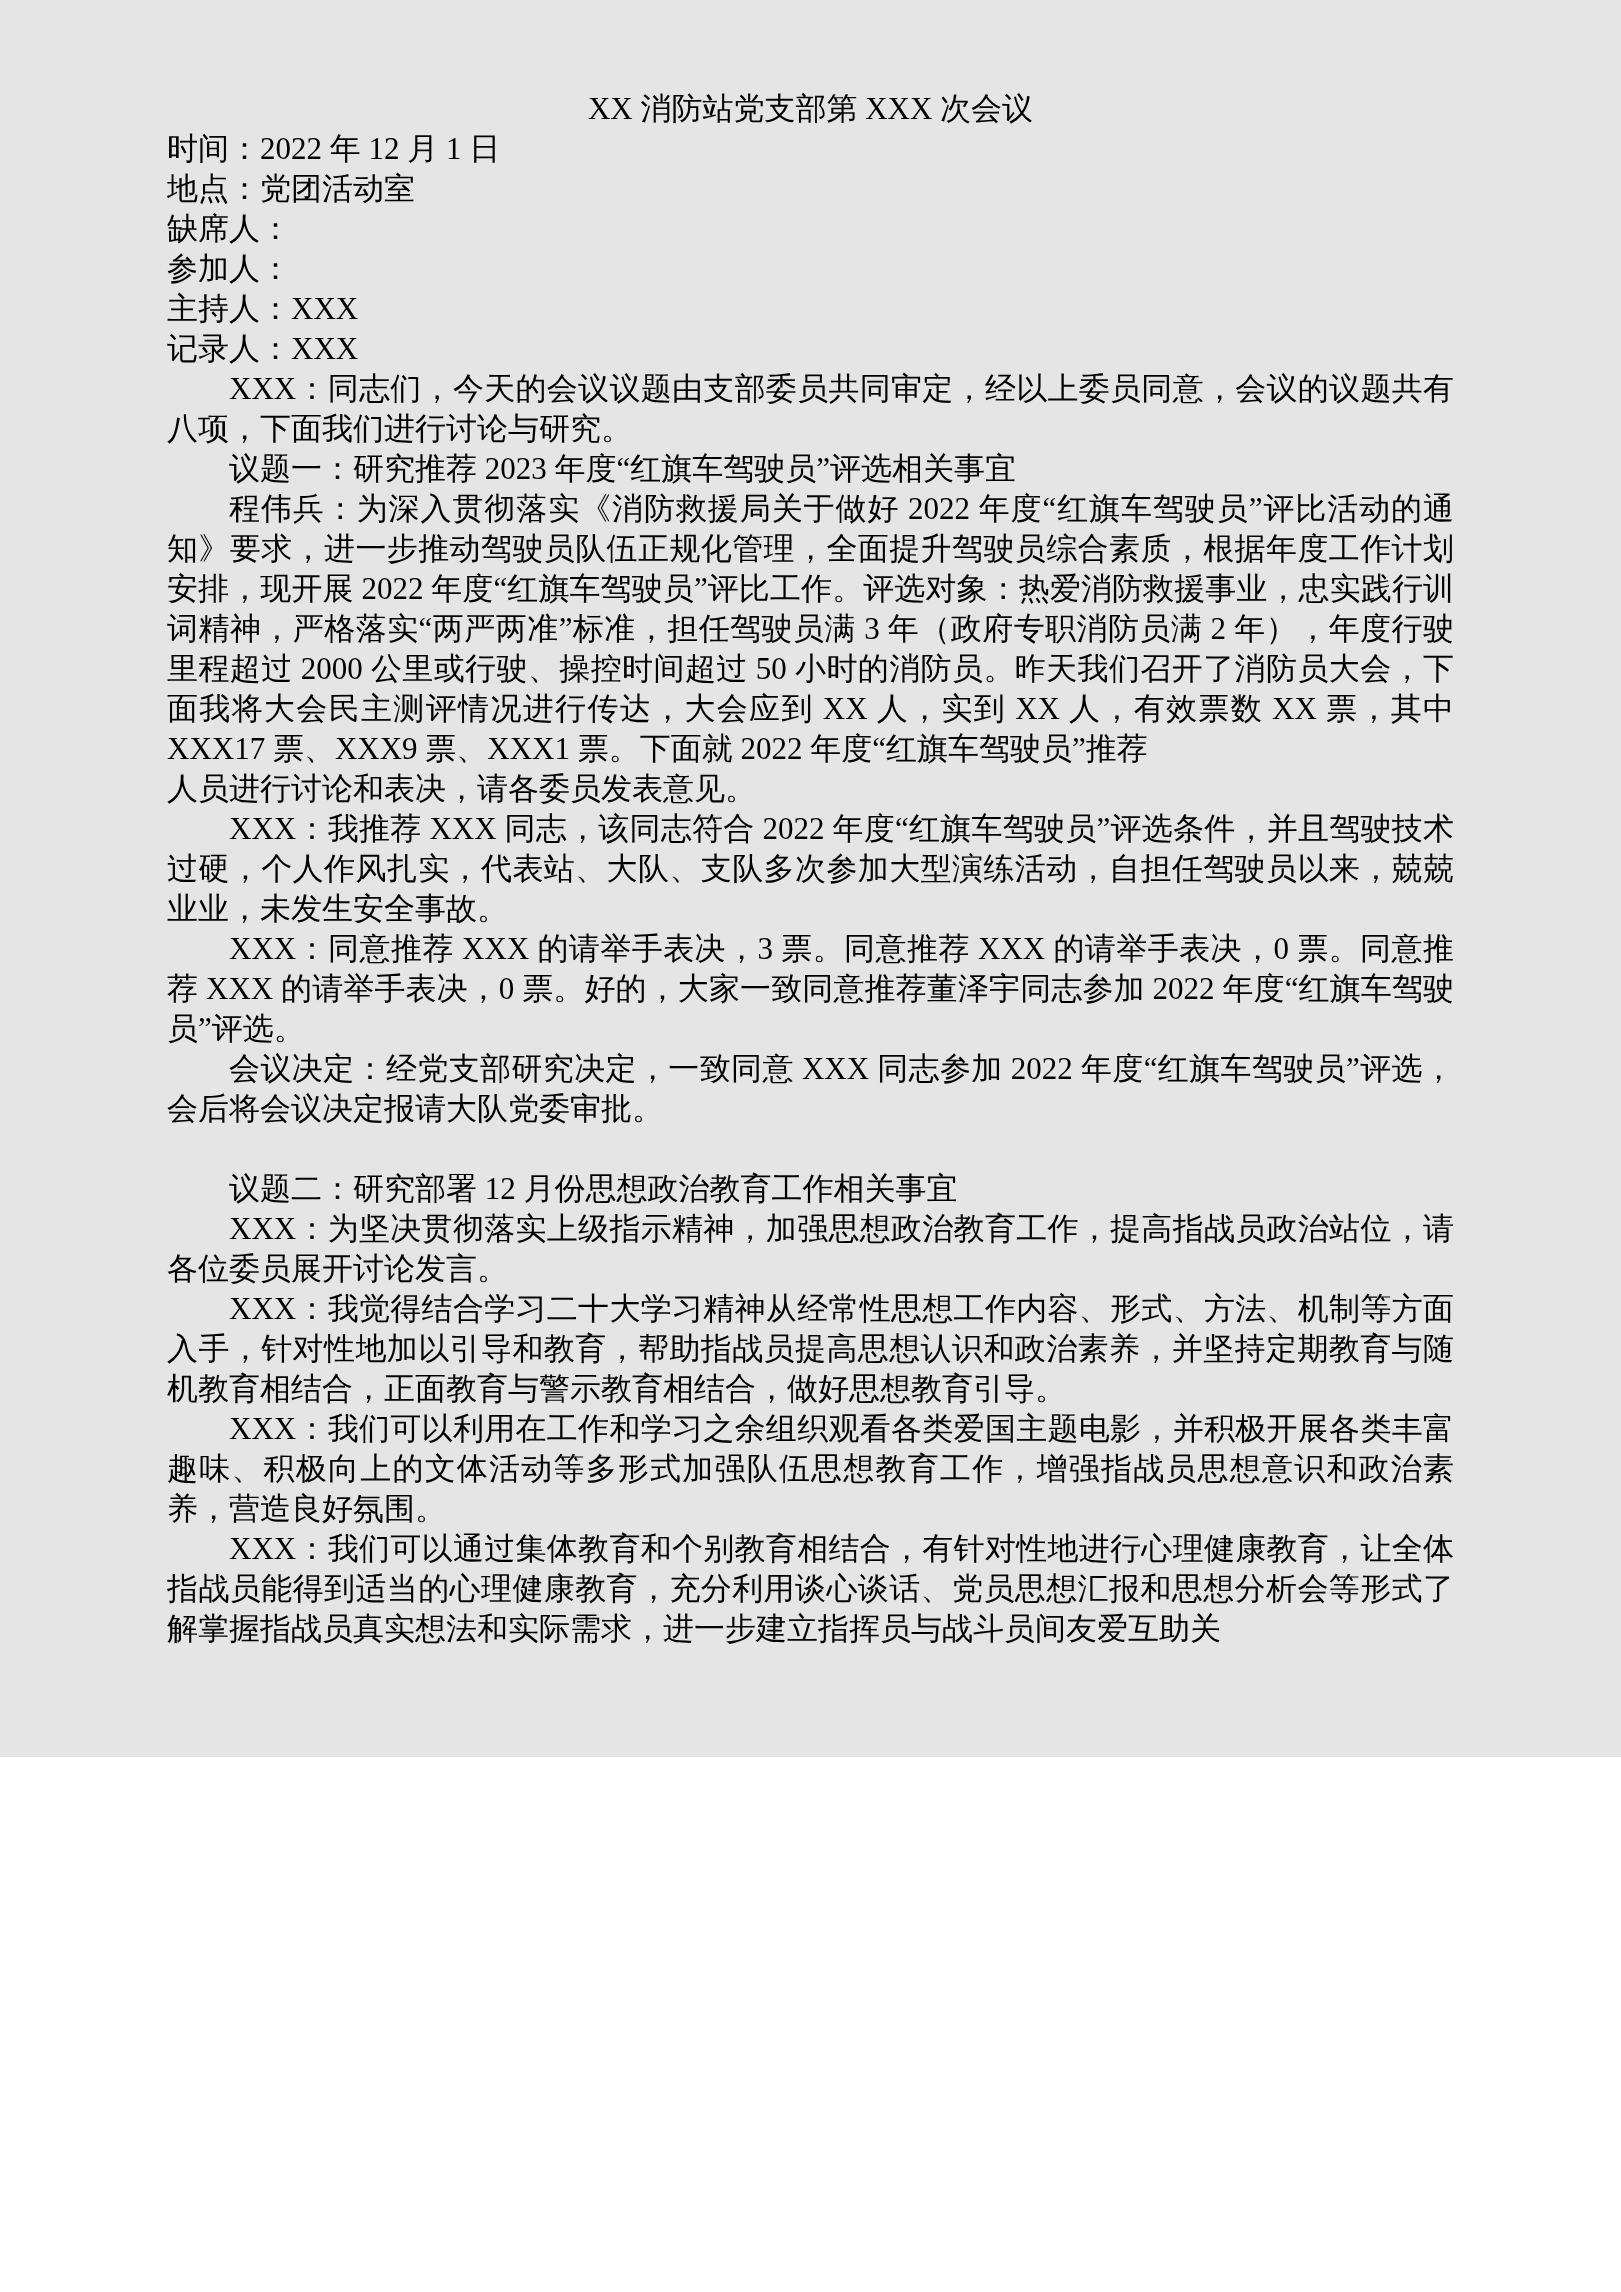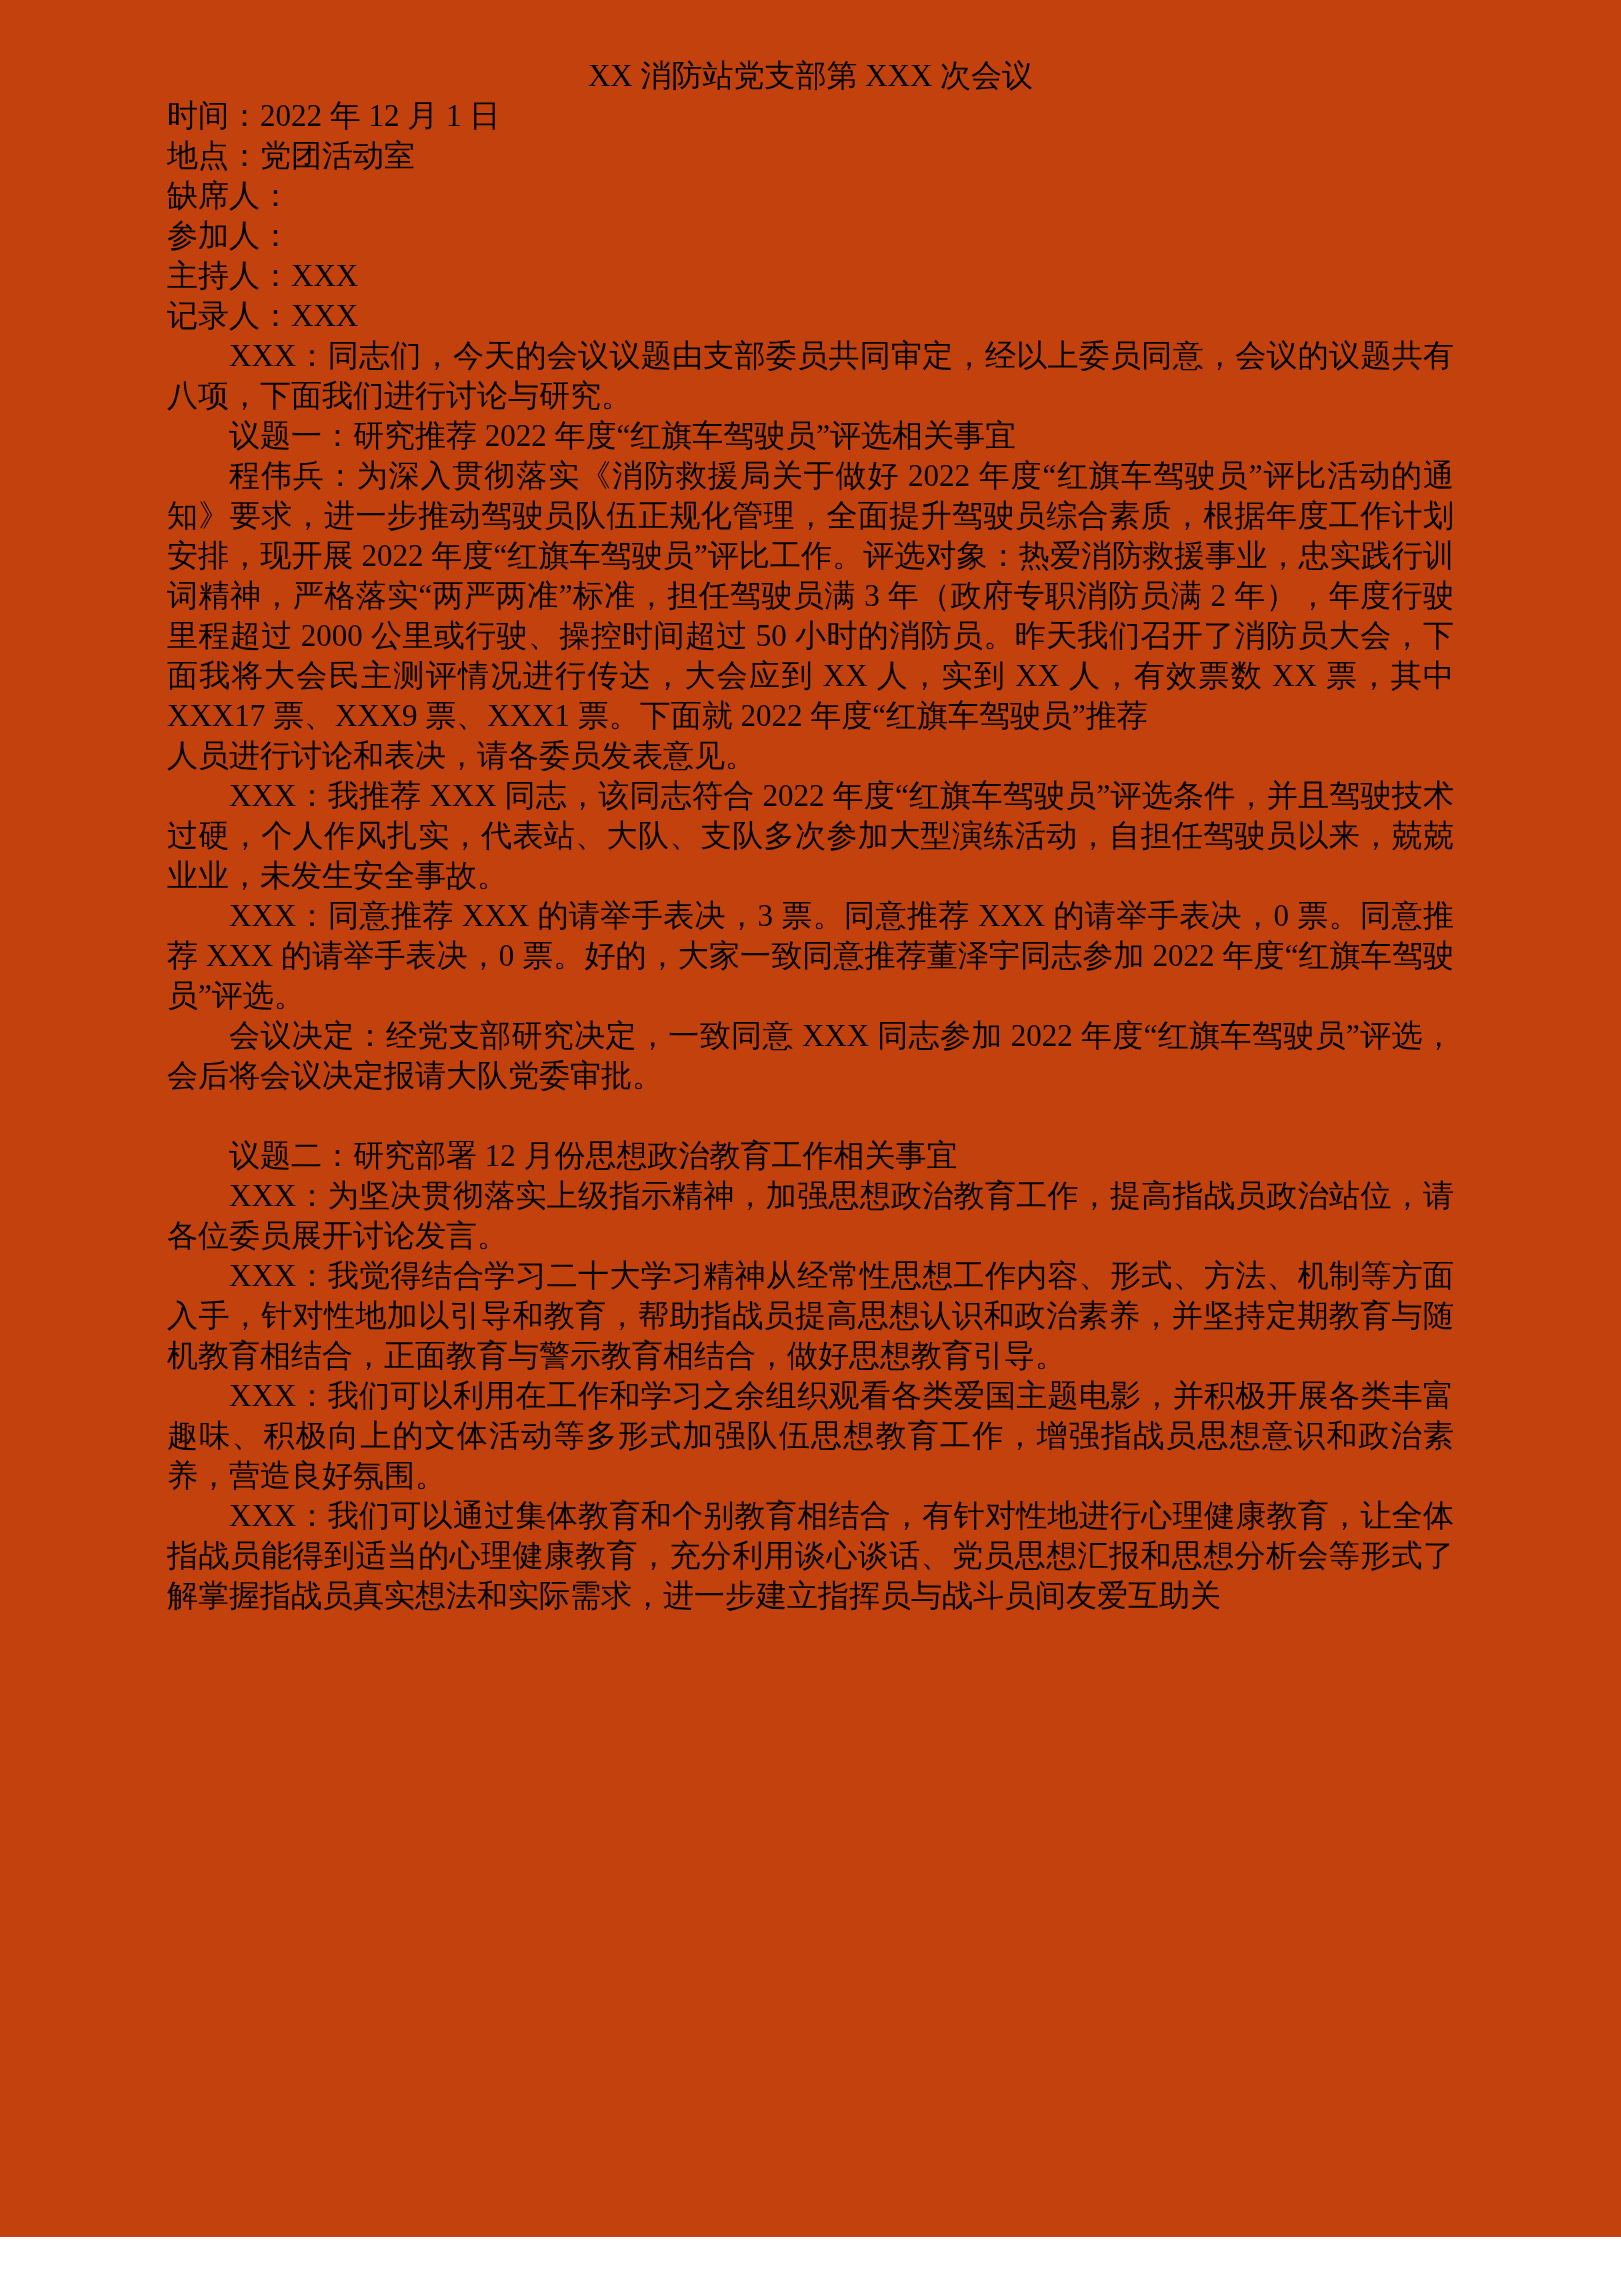--- a/index.html
+++ b/index.html
@@ -3,25 +3,25 @@
 <meta charset="utf-8">
 <style>
   html, body {
     margin: 0;
     padding: 0;
     background: #ffffff;
   }
   .page {
     position: relative;
     width: 1621px;
-    height: 2237px;
+    height: 1757px;
     margin: 0 auto;
-    background: #c2410c;
+    background: #e5e5e5;
     box-sizing: border-box;
-    padding: 56px 167px 0 167px;
+    padding: 89px 167px 0 167px;
     font-family: "Liberation Serif", "DejaVu Serif", serif;
     font-size: 31px;
     line-height: 40px;
     color: #000000;
     overflow: hidden;
   }
   .doc-title {
     margin: 0;
     font-size: 31px;
     font-weight: normal;
@@ -45,21 +45,21 @@
 <div class="page">
   <h1 class="doc-title">XX 消防站党支部第 XXX 次会议</h1>
   <div id="doc-body">
       <p class="para">时间：2022 年 12 月 1 日</p>
       <p class="para">地点：党团活动室</p>
       <p class="para">缺席人：</p>
       <p class="para">参加人：</p>
       <p class="para">主持人：XXX</p>
       <p class="para">记录人：XXX</p>
       <p class="para indent">XXX：同志们，今天的会议议题由支部委员共同审定，经以上委员同意，会议的议题共有八项，下面我们进行讨论与研究。</p>
-      <p class="para indent">议题一：研究推荐 2022 年度“红旗车驾驶员”评选相关事宜</p>
+      <p class="para indent">议题一：研究推荐 2023 年度“红旗车驾驶员”评选相关事宜</p>
       <p class="para indent">程伟兵：为深入贯彻落实《消防救援局关于做好 2022 年度“红旗车驾驶员”评比活动的通知》要求，进一步推动驾驶员队伍正规化管理，全面提升驾驶员综合素质，根据年度工作计划安排，现开展 2022 年度“红旗车驾驶员”评比工作。评选对象：热爱消防救援事业，忠实践行训词精神，严格落实“两严两准”标准，担任驾驶员满 3 年（政府专职消防员满 2 年），年度行驶里程超过 2000 公里或行驶、操控时间超过 50 小时的消防员。昨天我们召开了消防员大会，下面我将大会民主测评情况进行传达，大会应到 XX 人，实到 XX 人，有效票数 XX 票，其中 XXX17 票、XXX9 票、XXX1 票。下面就 2022 年度“红旗车驾驶员”推荐</p>
       <p class="para">人员进行讨论和表决，请各委员发表意见。</p>
       <p class="para indent">XXX：我推荐 XXX 同志，该同志符合 2022 年度“红旗车驾驶员”评选条件，并且驾驶技术过硬，个人作风扎实，代表站、大队、支队多次参加大型演练活动，自担任驾驶员以来，兢兢业业，未发生安全事故。</p>
       <p class="para indent">XXX：同意推荐 XXX 的请举手表决，3 票。同意推荐 XXX 的请举手表决，0 票。同意推荐 XXX 的请举手表决，0 票。好的，大家一致同意推荐董泽宇同志参加 2022 年度“红旗车驾驶员”评选。</p>
       <p class="para indent">会议决定：经党支部研究决定，一致同意 XXX 同志参加 2022 年度“红旗车驾驶员”评选，会后将会议决定报请大队党委审批。</p>
       <p class="para blank">&nbsp;</p>
       <p class="para indent">议题二：研究部署 12 月份思想政治教育工作相关事宜</p>
       <p class="para indent">XXX：为坚决贯彻落实上级指示精神，加强思想政治教育工作，提高指战员政治站位，请各位委员展开讨论发言。</p>
       <p class="para indent">XXX：我觉得结合学习二十大学习精神从经常性思想工作内容、形式、方法、机制等方面入手，针对性地加以引导和教育，帮助指战员提高思想认识和政治素养，并坚持定期教育与随机教育相结合，正面教育与警示教育相结合，做好思想教育引导。</p>
       <p class="para indent">XXX：我们可以利用在工作和学习之余组织观看各类爱国主题电影，并积极开展各类丰富趣味、积极向上的文体活动等多形式加强队伍思想教育工作，增强指战员思想意识和政治素养，营造良好氛围。</p>

